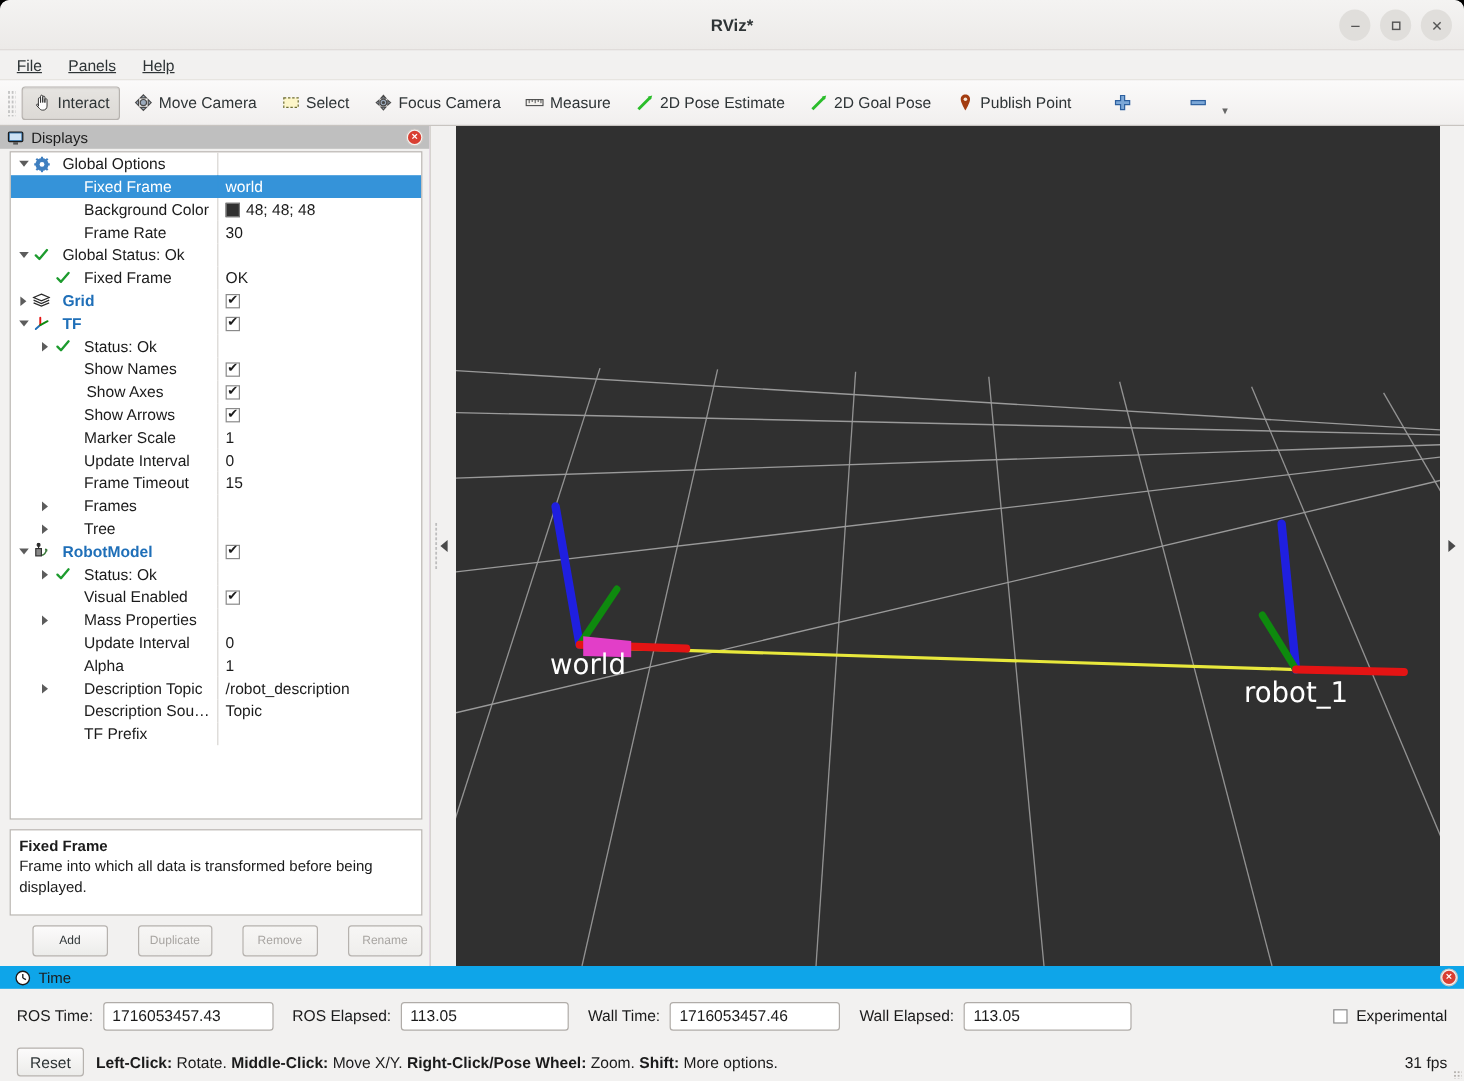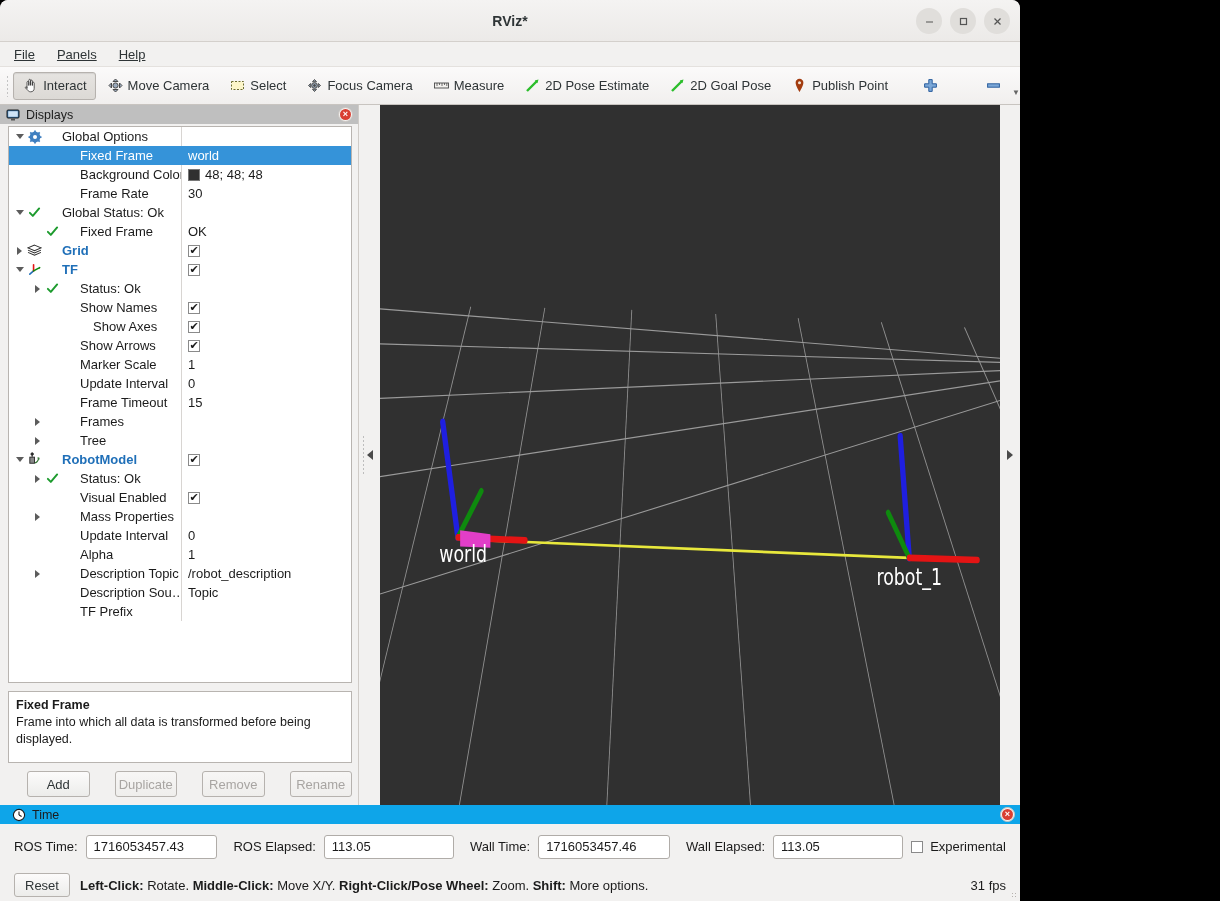--- a/index.html
+++ b/index.html
@@ -7,21 +7,21 @@
     margin: 0; padding: 0;
     width: 1220px; height: 901px;
     background: #000;
     font-family: "Liberation Sans", sans-serif;
     font-size: 13px;
     overflow: hidden;
   }
 
   #window {
     position: absolute; left: 0; top: 0;
-    width: 1020px; height: 901px;
+    width: 1220px; height: 901px;
     background: #f2f1f0;
     border-radius: 8px 8px 0 0;
     overflow: hidden;
     display: flex; flex-direction: column;
   }
 
   
   #titlebar {
     height: 42px; flex: 0 0 42px;
     background: linear-gradient(#f4f3f2, #eceae8);
@@ -167,21 +167,21 @@
     border-left: 4px solid transparent;
     border-right: 4px solid transparent;
     border-top: 5px solid #5c5c5c;
   }
   .arrow.right i {
     border-top: 4px solid transparent;
     border-bottom: 4px solid transparent;
     border-left: 5px solid #5c5c5c;
   }
   .ticon { width: 17px; flex: 0 0 17px; display:flex; align-items:center; justify-content:center; }
-  .tlabel { margin-left: 19px; }
+  .tlabel { margin-left: 9px; }
   .tlabel.blue { color: #1f6fb8; font-weight: bold; }
   .trow.sel .tlabel { color: #fff; }
   .cbox {
     width: 12px; height: 12px; border: 1px solid #8a8a8a;
     background: #fff; display: inline-flex;
     align-items: center; justify-content: center;
     font-size: 11px; color: #1b1b1b; line-height: 1;
   }
   .swatch {
     width: 12px; height: 12px; background: #303030;
@@ -204,21 +204,21 @@
 
   #btnrow {
     display: flex; gap: 6px;
     margin: 8px 6px 8px 8px;
     height: 26px; flex: 0 0 26px;
   }
   .pbtn {
     flex: 1 1 0;
     border: 1px solid #b6b2ae; border-radius: 3px;
     background: linear-gradient(#fcfbfb,#ececea);
-    font-size: 13px; color: #2e3436;
+    font-size: 10px; color: #2e3436;
     display: flex; align-items: center; justify-content: center;
     cursor: default;
     margin-left: 19px;
   }
   .pbtn.disabled { color: #a8a5a2; background: linear-gradient(#f7f6f5,#efeeec); }
 
   
   .splitter {
     width: 22px; flex: 0 0 22px;
     background: #f2f1f0;
@@ -596,21 +596,21 @@
               <div class="tname" style="padding-left: 22px;">
                 <div class="arrow "></div>
                 <div class="ticon"></div>
                 <span class="tlabel">Show Names</span>
               </div>
               <div class="tval">
                 <span class="cbox">✔</span>
               </div>
             </div>
             <div class="trow">
-              <div class="tname" style="padding-left: 35px;">
+              <div class="tname" style="padding-left: 24px;">
                 <div class="arrow "></div>
                 <div class="ticon"></div>
                 <span class="tlabel">Show Axes</span>
               </div>
               <div class="tval">
                 <span class="cbox">✔</span>
               </div>
             </div>
             <div class="trow">
               <div class="tname" style="padding-left: 22px;">

